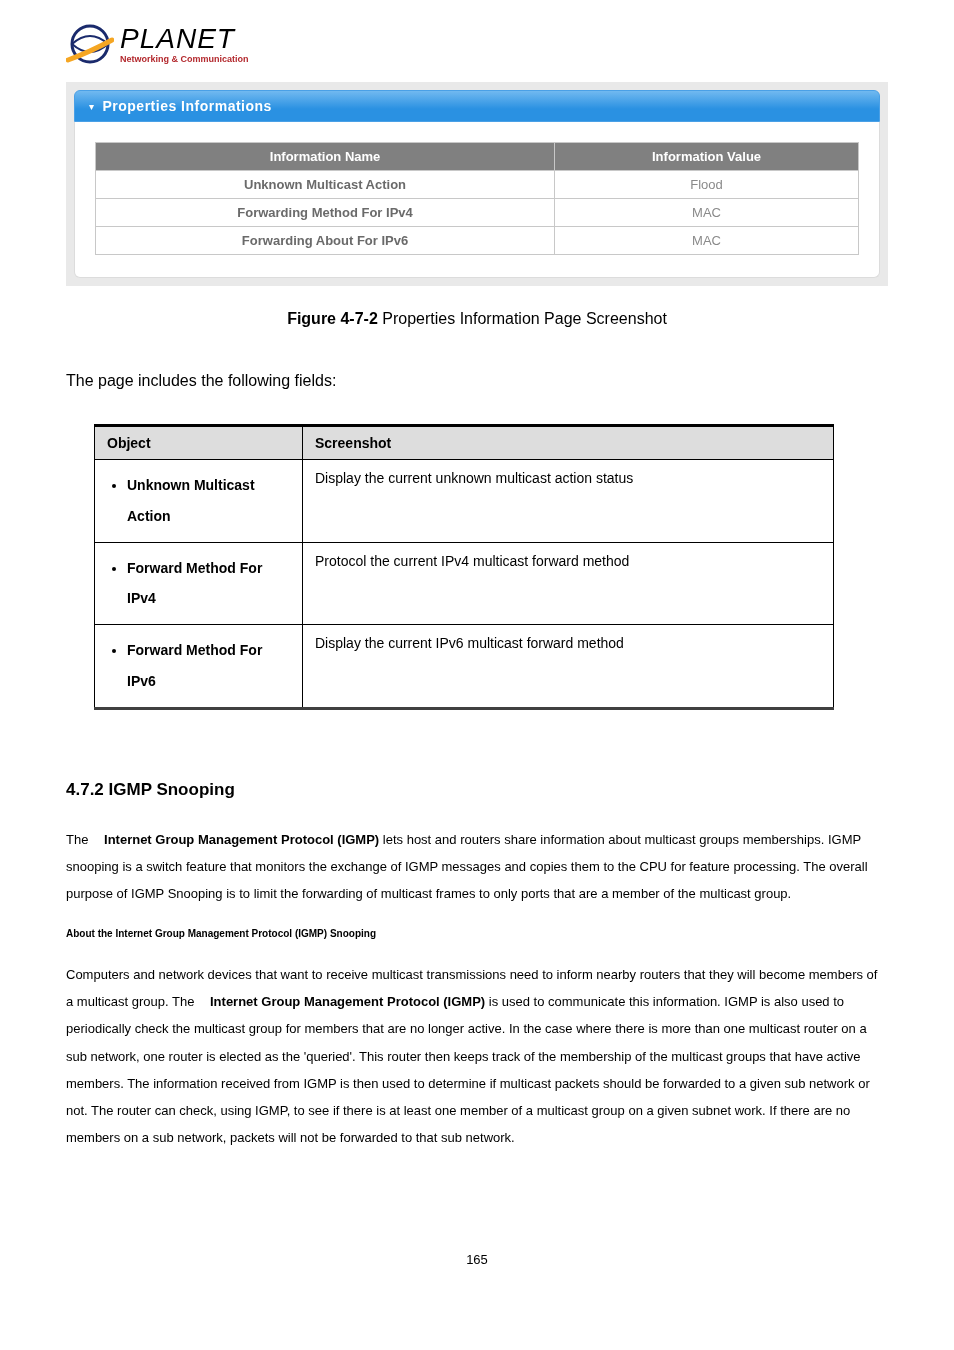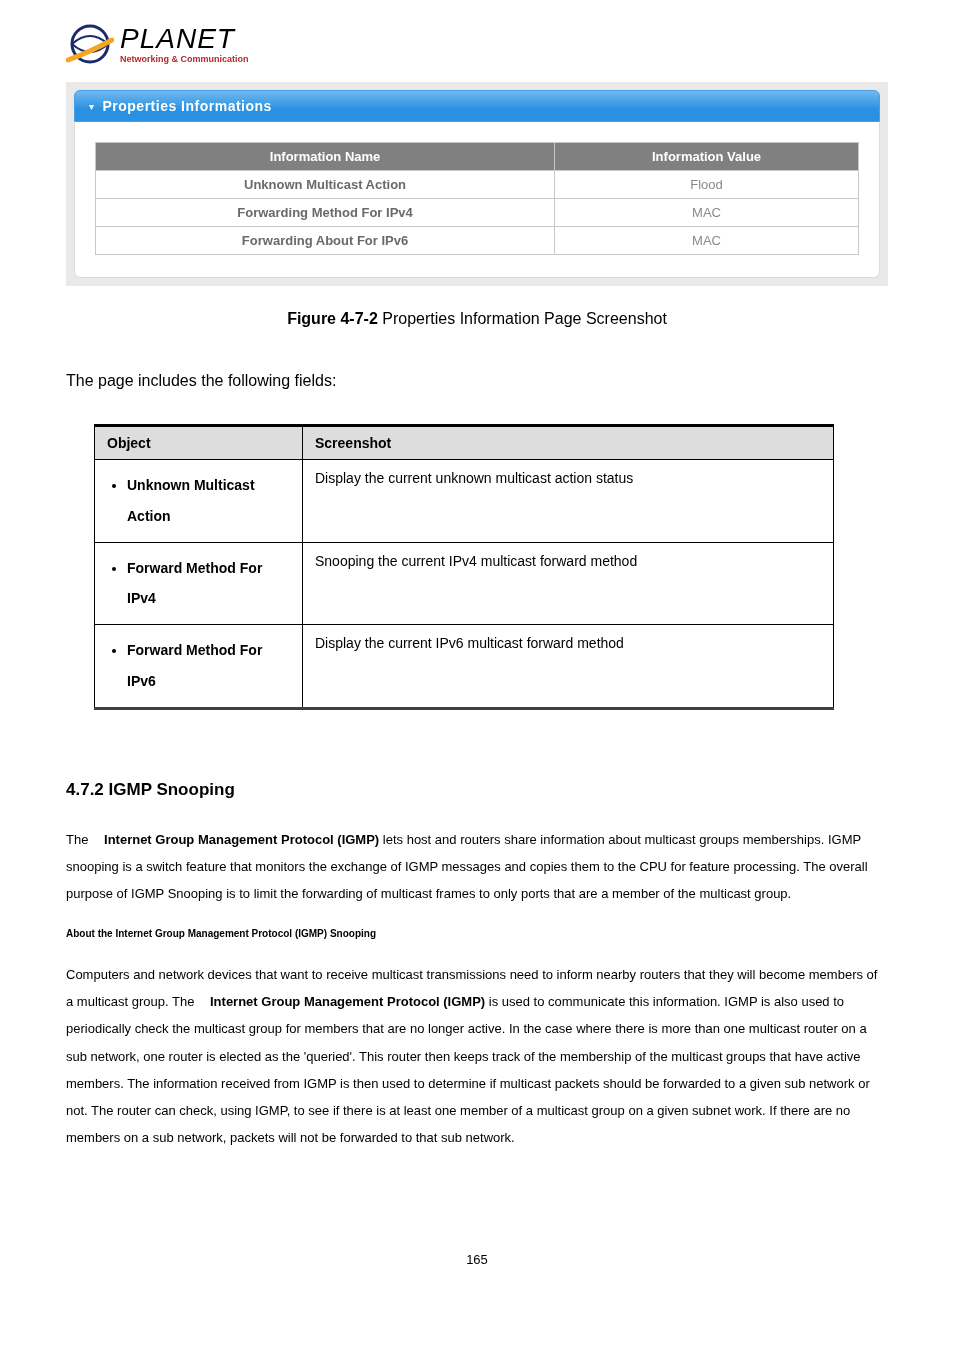--- a/index.html
+++ b/index.html
@@ -235,21 +235,21 @@
             </ul>
           </td>
       <td>Display the current unknown multicast action status</td>
     </tr>
     <tr>
       <td class="obj">
             <ul>
               <li>Forward Method For IPv4</li>
             </ul>
           </td>
-      <td>Snooping the current IPv4 multicast forward method</td>
+      <td>Protocol the current IPv4 multicast forward method</td>
     </tr>
     <tr>
       <td class="obj">
             <ul>
               <li>Forward Method For IPv6</li>
             </ul>
           </td>
       <td>Display the current IPv6 multicast forward method</td>
     </tr>
   </tbody>

